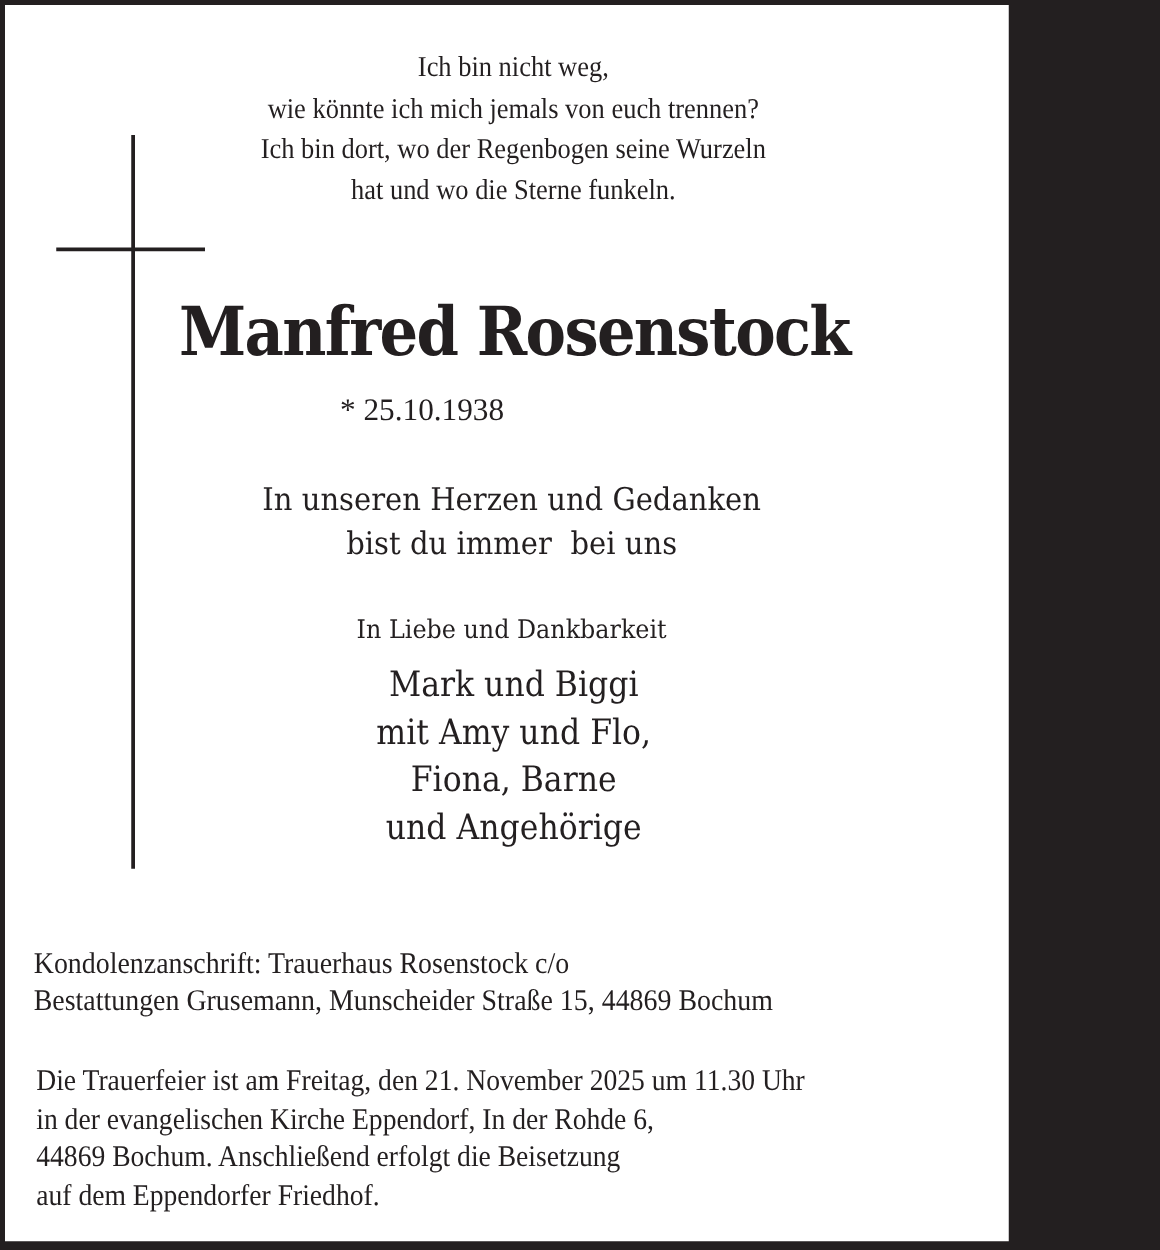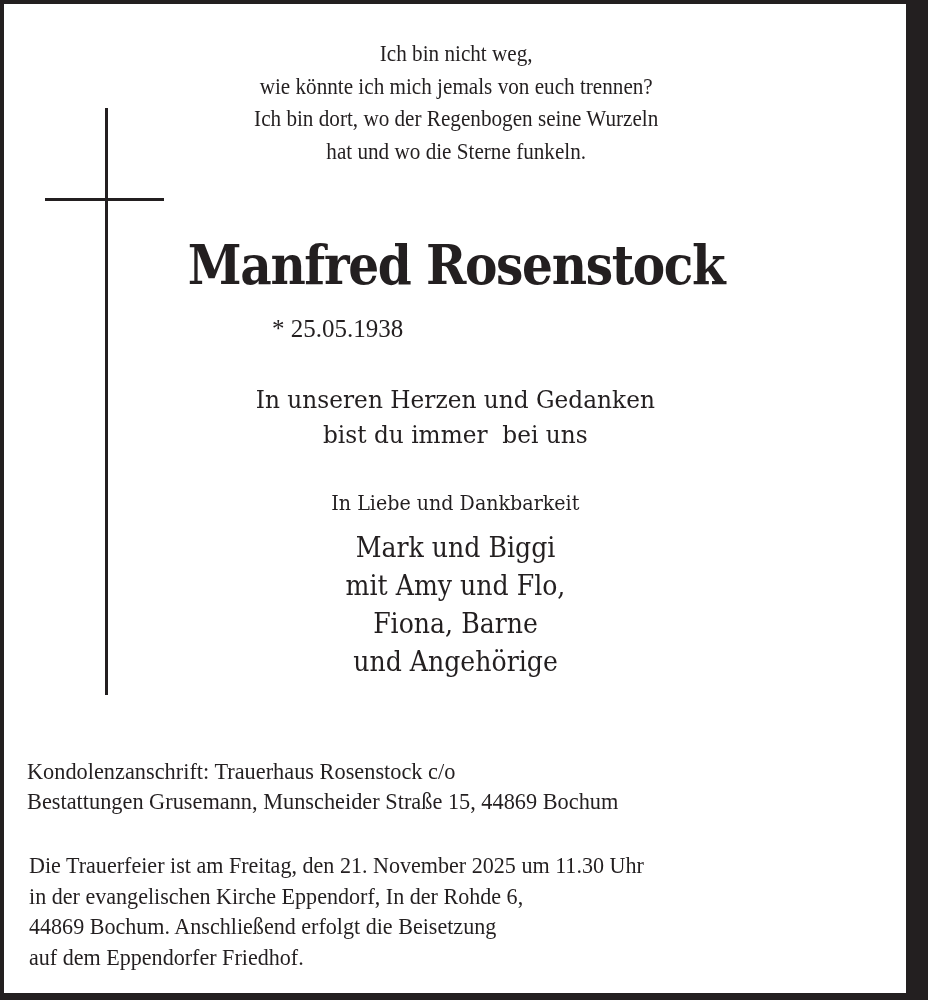--- a/index.html
+++ b/index.html
@@ -5,21 +5,21 @@
     html, body { margin: 0; padding: 0; }
     body {
       width: 928px; height: 1000px;
       background: #231f20;
       position: relative;
       overflow: hidden;
     }
     .frame {
       position: absolute;
       left: 4px; top: 4px;
-      width: 902px; height: 989px;
+      width: 803px; height: 989px;
       background: #ffffff;
       color: #231f20;
     }
     .cross-v {
       position: absolute; left: 101px; top: 104px;
       width: 3px; height: 587px; background: #231f20;
     }
     .cross-h {
       position: absolute; left: 41px; top: 194px;
       width: 119px; height: 3px; background: #231f20;
@@ -104,21 +104,21 @@
 
   <div class="poem">
     <div>Ich bin nicht weg,</div>
     <div>wie könnte ich mich jemals von euch trennen?</div>
     <div>Ich bin dort, wo der Regenbogen seine Wurzeln</div>
     <div>hat und wo die Sterne funkeln.</div>
   </div>
 
   <div class="name">Manfred Rosenstock</div>
 
-  <div class="dates date-birth">* 25.05.1938</div>
+  <div class="dates date-birth">* 25.10.1938</div>
 
   <div class="motto">
     <div>In unseren Herzen und Gedanken</div>
     <div>bist du immer  bei uns</div>
   </div>
 
   <div class="thanks">In Liebe und Dankbarkeit</div>
 
   <div class="mourners">
     <div>Mark und Biggi</div>

